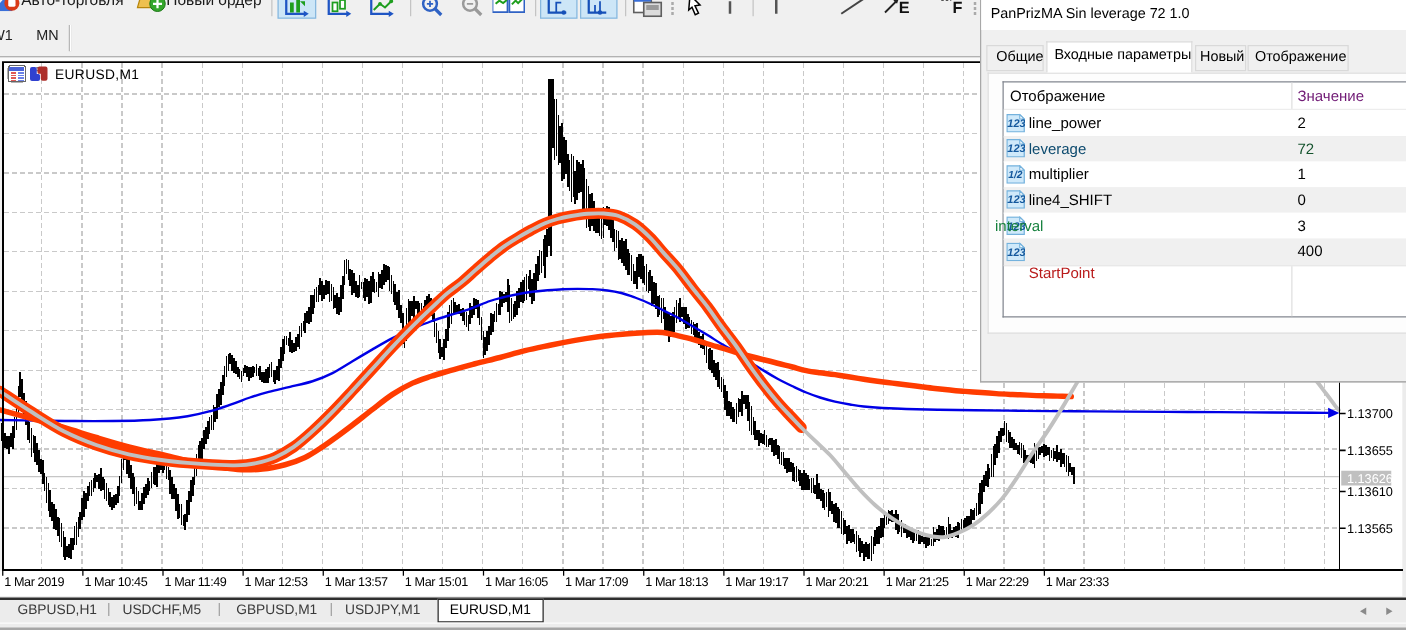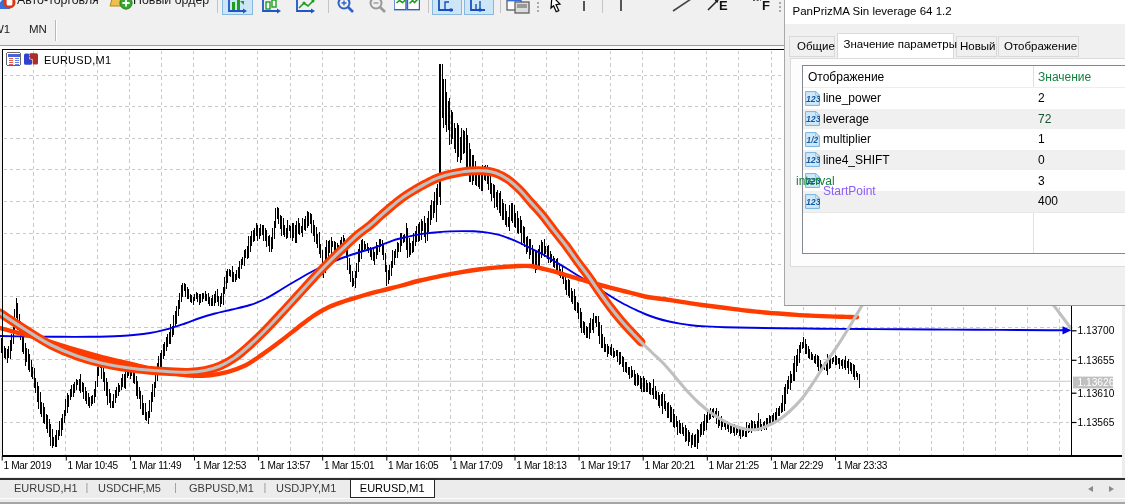--- a/index.html
+++ b/index.html
@@ -233,50 +233,50 @@
 <div style="position:absolute;left:0;top:17px;width:1125px;height:28px;background:#f0f0f0">
  <div style="position:absolute;left:-7px;top:6px;font:11.5px 'Liberation Sans',sans-serif;color:#222">W1</div>
  <div style="position:absolute;left:29px;top:6px;font:11.5px 'Liberation Sans',sans-serif;color:#222">MN</div>
  <div style="position:absolute;left:55px;top:3px;width:1px;height:21px;background:#b8b8b8;border-right:1px solid #fff"></div>
  <div style="position:absolute;left:0;top:27.6px;width:1125px;height:1.6px;background:#9d9d9d"></div>
  <div style="position:absolute;left:0;top:29.2px;width:1125px;height:2.8px;background:#fafafa"></div>
 </div>
 
 <div style="position:absolute;left:783.5px;top:0;width:341.5px;height:305.5px;background:#f0f0f0;border-left:1px solid #a8a8a8;border-bottom:1px solid #989898;box-sizing:border-box">
  <div style="position:absolute;left:0;top:0;width:341px;height:24px;background:#fff"></div>
- <div style="position:absolute;left:8px;top:4.5px;font:11.5px 'Liberation Sans',sans-serif;color:#000">PanPrizMA Sin leverage 64 1.2</div>
+ <div style="position:absolute;left:8px;top:4.5px;font:11.5px 'Liberation Sans',sans-serif;color:#000">PanPrizMA Sin leverage 72 1.0</div>
 </div>
 <div style="position:absolute;left:790px;top:57.5px;width:335px;height:209.5px;background:#fdfdfd;border:1px solid #dcdcdc;border-right:none;box-sizing:border-box"></div>
 <div style="position:absolute;left:788.8px;top:36.2px;width:46px;height:21.3px;background:#f0f0f0;border:1px solid #d9d9d9;box-sizing:border-box"></div>
 <div style="position:absolute;left:797px;top:39.5px;font:11.5px 'Liberation Sans',sans-serif;color:#000">Общие</div>
 <div style="position:absolute;left:955.6px;top:36.2px;width:41px;height:21.3px;background:#f0f0f0;border:1px solid #d9d9d9;box-sizing:border-box"></div>
 <div style="position:absolute;left:960px;top:39.5px;font:11.5px 'Liberation Sans',sans-serif;color:#000">Новый</div>
 <div style="position:absolute;left:997.6px;top:36.2px;width:81.5px;height:21.3px;background:#f0f0f0;border:1px solid #d9d9d9;box-sizing:border-box"></div>
 <div style="position:absolute;left:1004px;top:39.5px;font:11.5px 'Liberation Sans',sans-serif;color:#000">Отображение</div>
 <div style="position:absolute;left:836.8px;top:32.8px;width:117.7px;height:25.2px;background:#fff;border:1px solid #d9d9d9;border-bottom:none;box-sizing:border-box"></div>
-<div style="position:absolute;left:843.5px;top:37.5px;font:11.5px 'Liberation Sans',sans-serif;color:#000">Значение параметры</div>
+<div style="position:absolute;left:843.5px;top:37.5px;font:11.5px 'Liberation Sans',sans-serif;color:#000">Входные параметры</div>
 <div style="position:absolute;left:802px;top:64.5px;width:323px;height:189.5px;background:#fff;border:1px solid #828790;border-right:none;box-sizing:border-box"></div>
 <div style="position:absolute;left:808px;top:70px;font:12px 'Liberation Sans',sans-serif;color:#000">Отображение</div>
-<div style="position:absolute;left:1038px;top:70px;font:12px 'Liberation Sans',sans-serif;color:#15803d">Значение</div>
+<div style="position:absolute;left:1038px;top:70px;font:12px 'Liberation Sans',sans-serif;color:#701a75">Значение</div>
 <div style="position:absolute;left:1032.5px;top:66px;width:1px;height:186.5px;background:#e0e0e0"></div>
 <div style="position:absolute;left:802.5px;top:88.0px;width:322.5px;height:20.6px;background:#fff;border-bottom:1px solid #e8e8e8"></div>
 <svg style="position:absolute;left:805px;top:90.6px" width="15" height="15" viewBox="0 0 15 15">
 <path d="M0.6,0.6 h10.2 l3.6,3.6 v10.2 h-13.8z" fill="#cfe9fa" stroke="#74b2dd" stroke-width="1"></path>
 <path d="M10.8,0.6 v3.6 h3.6z" fill="#fff" stroke="#74b2dd" stroke-width="0.9"></path>
 <text x="0.9" y="10.8" font-family="Liberation Sans" font-size="8.8" font-style="italic" font-weight="bold" fill="#14589d">123</text>
   </svg>
 <div style="position:absolute;left:823px;top:91.2px;font:12px 'Liberation Sans',sans-serif;color:#000">line_power</div>
 <div style="position:absolute;left:1038px;top:91.2px;font:12px 'Liberation Sans',sans-serif;color:#000">2</div>
 <div style="position:absolute;left:802.5px;top:108.6px;width:322.5px;height:20.6px;background:#f0f0f0;border-bottom:1px solid #e8e8e8"></div>
 <svg style="position:absolute;left:805px;top:111.19999999999999px" width="15" height="15" viewBox="0 0 15 15">
 <path d="M0.6,0.6 h10.2 l3.6,3.6 v10.2 h-13.8z" fill="#cfe9fa" stroke="#74b2dd" stroke-width="1"></path>
 <path d="M10.8,0.6 v3.6 h3.6z" fill="#fff" stroke="#74b2dd" stroke-width="0.9"></path>
 <text x="0.9" y="10.8" font-family="Liberation Sans" font-size="8.8" font-style="italic" font-weight="bold" fill="#14589d">123</text>
   </svg>
-<div style="position:absolute;left:823px;top:111.8px;font:12px 'Liberation Sans',sans-serif;color:#000000">leverage</div>
+<div style="position:absolute;left:823px;top:111.8px;font:12px 'Liberation Sans',sans-serif;color:#0c4a6e">leverage</div>
 <div style="position:absolute;left:1038px;top:111.8px;font:12px 'Liberation Sans',sans-serif;color:#14532d">72</div>
 <div style="position:absolute;left:802.5px;top:129.2px;width:322.5px;height:20.6px;background:#fff;border-bottom:1px solid #e8e8e8"></div>
 <svg style="position:absolute;left:805px;top:131.79999999999998px" width="15" height="15" viewBox="0 0 15 15">
 <path d="M0.6,0.6 h10.2 l3.6,3.6 v10.2 h-13.8z" fill="#cfe9fa" stroke="#74b2dd" stroke-width="1"></path>
 <path d="M10.8,0.6 v3.6 h3.6z" fill="#fff" stroke="#74b2dd" stroke-width="0.9"></path>
 <text x="1.6" y="10.6" font-family="Liberation Sans" font-size="8.2" font-style="italic" font-weight="bold" fill="#14589d">1/2</text>
   </svg>
 <div style="position:absolute;left:823px;top:132.4px;font:12px 'Liberation Sans',sans-serif;color:#000">multiplier</div>
 <div style="position:absolute;left:1038px;top:132.4px;font:12px 'Liberation Sans',sans-serif;color:#000">1</div>
 <div style="position:absolute;left:802.5px;top:149.8px;width:322.5px;height:20.6px;background:#f0f0f0;border-bottom:1px solid #e8e8e8"></div>
@@ -294,28 +294,28 @@
 <text x="0.9" y="10.8" font-family="Liberation Sans" font-size="8.8" font-style="italic" font-weight="bold" fill="#14589d">123</text>
   </svg>
 <div style="position:absolute;left:796px;top:173.6px;font:12px 'Liberation Sans',sans-serif;color:#15803d">interval</div>
 <div style="position:absolute;left:1038px;top:173.6px;font:12px 'Liberation Sans',sans-serif;color:#000">3</div>
 <div style="position:absolute;left:802.5px;top:191.0px;width:322.5px;height:20.6px;background:#f0f0f0;border-bottom:1px solid #e8e8e8"></div>
 <svg style="position:absolute;left:805px;top:193.6px" width="15" height="15" viewBox="0 0 15 15">
 <path d="M0.6,0.6 h10.2 l3.6,3.6 v10.2 h-13.8z" fill="#cfe9fa" stroke="#74b2dd" stroke-width="1"></path>
 <path d="M10.8,0.6 v3.6 h3.6z" fill="#fff" stroke="#74b2dd" stroke-width="0.9"></path>
 <text x="0.9" y="10.8" font-family="Liberation Sans" font-size="8.8" font-style="italic" font-weight="bold" fill="#14589d">123</text>
   </svg>
-<div style="position:absolute;left:823px;top:184px;font:12px 'Liberation Sans',sans-serif;color:#8b5cf6">StartPoint</div>
+<div style="position:absolute;left:823px;top:211px;font:12px 'Liberation Sans',sans-serif;color:#b91c1c">StartPoint</div>
 <div style="position:absolute;left:1038px;top:194.2px;font:12px 'Liberation Sans',sans-serif;color:#000">400</div>
 
 <div style="position:absolute;left:803px;top:86.8px;width:322px;height:1px;background:#ededed"></div>
 
 <div style="position:absolute;left:0;top:477px;width:1125px;height:27px;background:#ececec">
  <div style="position:absolute;left:0;top:1.2px;width:1125px;height:1.8px;background:#2e2e2e"></div>
- <div class="btab" style="left:14px">EURUSD,H1</div>
+ <div class="btab" style="left:14px">GBPUSD,H1</div>
  <div class="bsep" style="left:85.5px">|</div>
  <div class="btab" style="left:98px">USDCHF,M5</div>
  <div class="bsep" style="left:174px">|</div>
  <div class="btab" style="left:189px">GBPUSD,M1</div>
  <div class="bsep" style="left:263.5px">|</div>
  <div class="btab" style="left:276px">USDJPY,M1</div>
  <div style="position:absolute;left:350px;top:2px;width:84.5px;height:18.5px;background:#fff;border:1.6px solid #262626;box-sizing:border-box;text-align:center;font:11px 'Liberation Sans',sans-serif;color:#000;line-height:16px">EURUSD,M1</div>
  <div style="position:absolute;left:1087.5px;top:9px;width:0;height:0;border-right:5px solid #8a8a8a;border-top:3.6px solid transparent;border-bottom:3.6px solid transparent"></div>
  <div style="position:absolute;left:1108.5px;top:9px;width:0;height:0;border-left:5px solid #8a8a8a;border-top:3.6px solid transparent;border-bottom:3.6px solid transparent"></div>
  <div style="position:absolute;left:0;top:20.5px;width:1125px;height:1.6px;background:#fbfbfb"></div>

